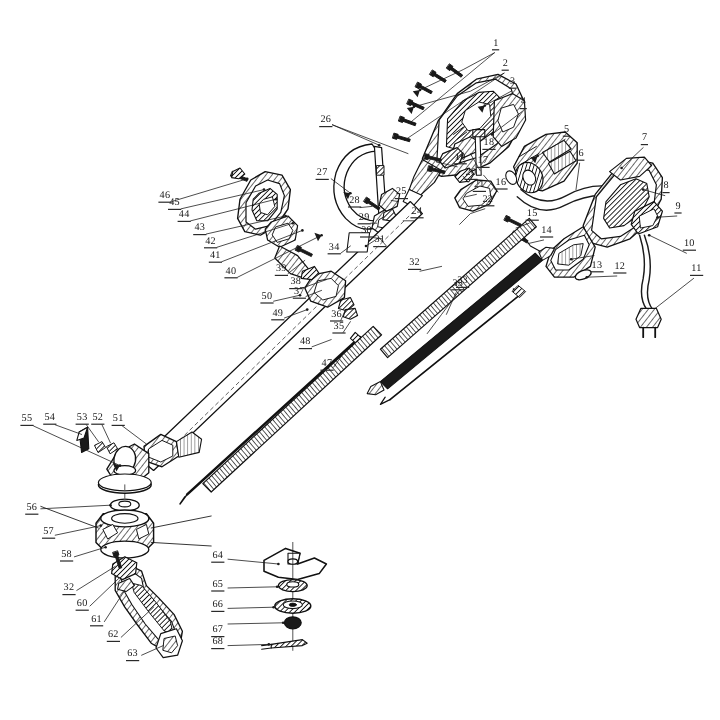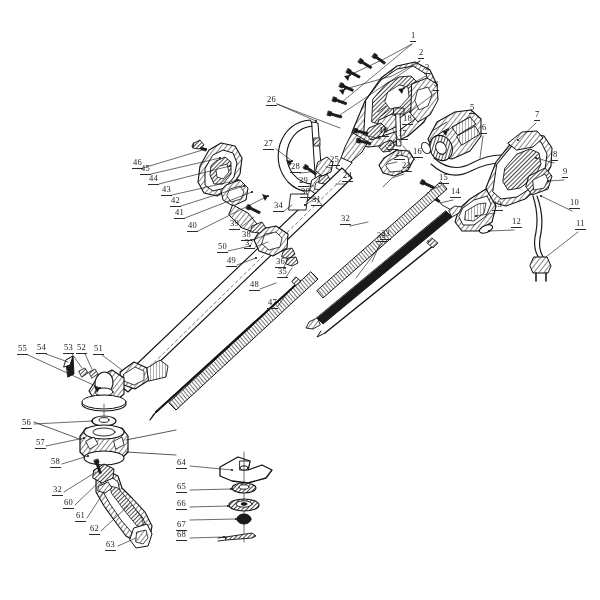--- a/index.html
+++ b/index.html
@@ -521,21 +521,21 @@
     <div class="callout" style="left:424px;top:63px;">3</div>
     <div class="callout" style="left:433px;top:80px;">4</div>
     <div class="callout" style="left:469px;top:103px;">5</div>
     <div class="callout" style="left:481px;top:123px;">6</div>
     <div class="callout" style="left:534px;top:110px;">7</div>
     <div class="callout" style="left:552px;top:150px;">8</div>
     <div class="callout" style="left:562px;top:167px;">9</div>
     <div class="callout" style="left:569px;top:198px;">10</div>
     <div class="callout" style="left:575px;top:219px;">11</div>
     <div class="callout" style="left:511px;top:217px;">12</div>
-    <div class="callout" style="left:492px;top:200px;">13</div>
+    <div class="callout" style="left:492px;top:216px;">13</div>
     <div class="callout" style="left:450px;top:187px;">14</div>
     <div class="callout" style="left:438px;top:173px;">15</div>
     <div class="callout" style="left:412px;top:147px;">16</div>
     <div class="callout" style="left:397px;top:129px;">17</div>
     <div class="callout" style="left:381px;top:114px;margin-left:21px;">18</div>
     <div class="callout" style="left:378px;top:126px;">19</div>
     <div class="callout" style="left:387px;top:139px;">20</div>
     <div class="callout" style="left:394px;top:149px;">21</div>
     <div class="callout" style="left:401px;top:161px;">22</div>
     <div class="callout" style="left:380px;top:229px;">23</div>

